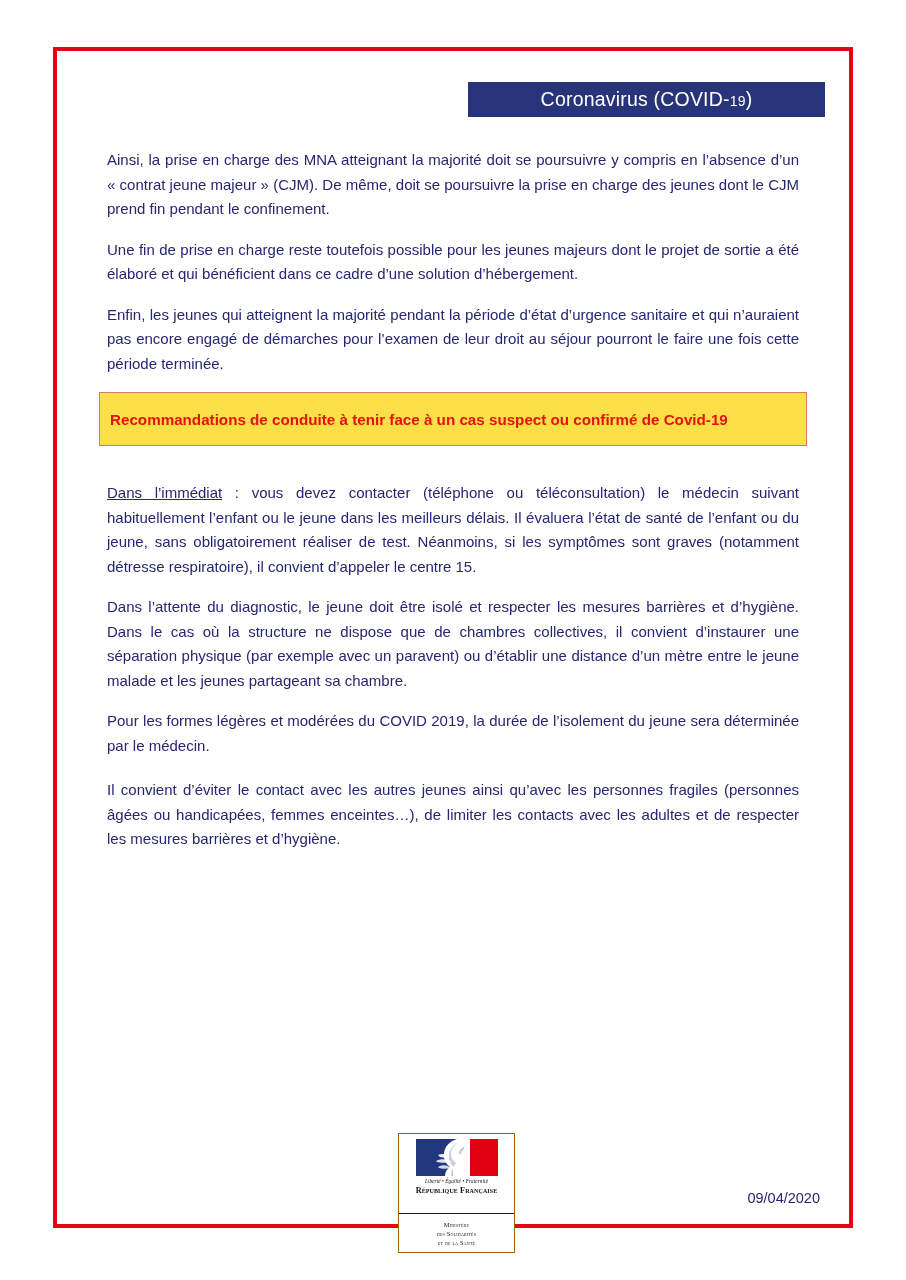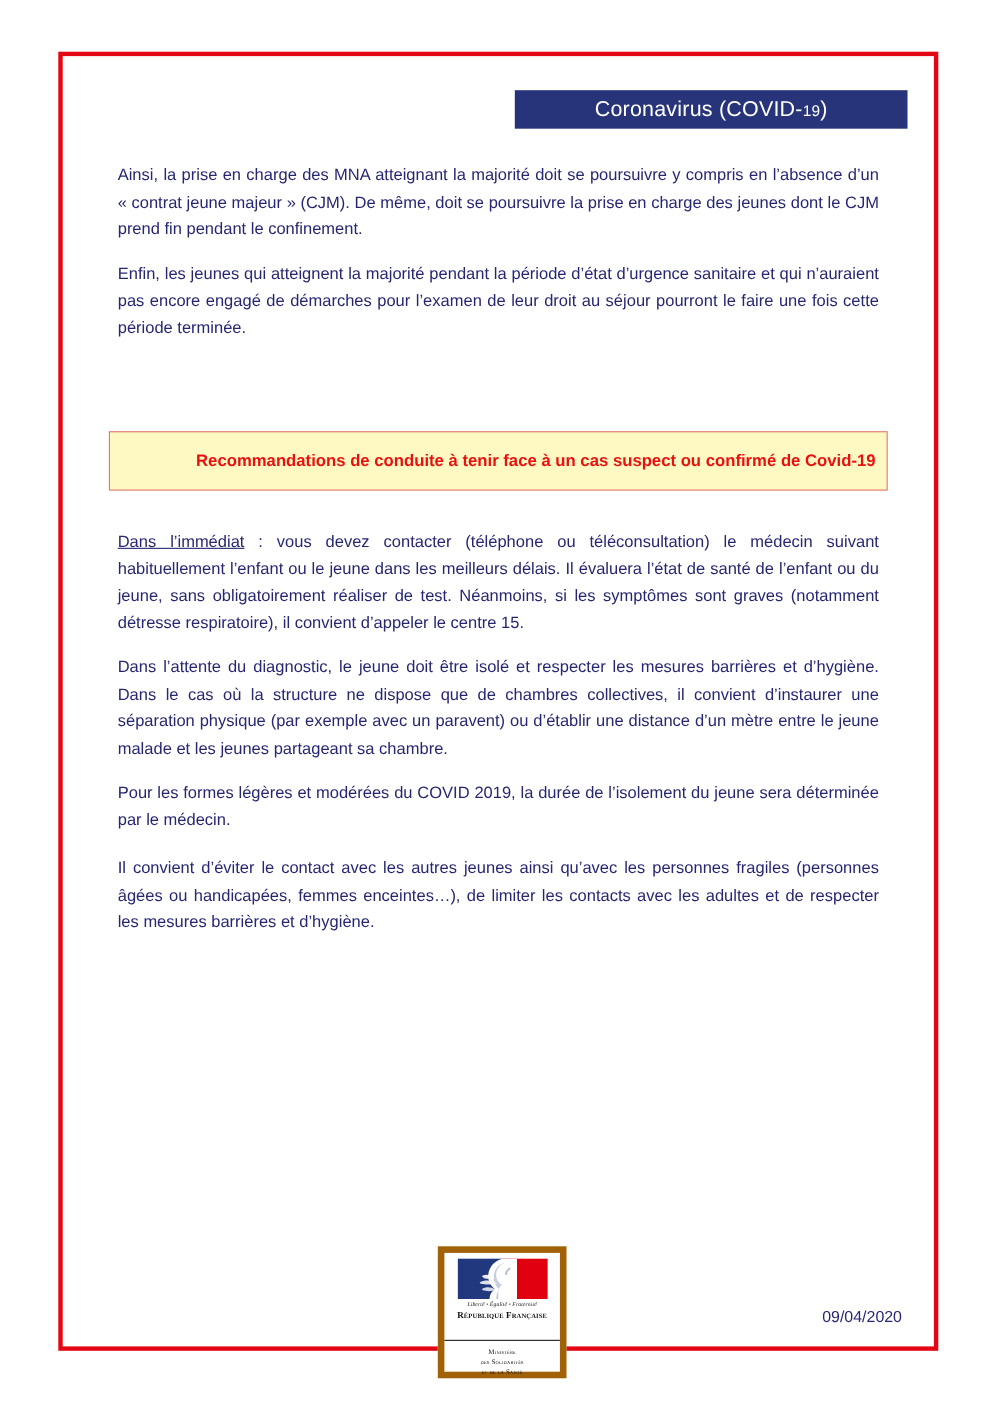--- a/index.html
+++ b/index.html
@@ -100,24 +100,24 @@
 
   
   .callout {
     position: absolute;
     left: 99px;
     top: 392px;
     width: 708px;
     height: 54px;
     border: 1px solid #e2766e;
     box-sizing: border-box;
-    background: #fef9c3;
-    display: flex;
-    align-items: center;
-    justify-content: flex-end;
+    background: #fde047;
+    display: flex;
+    align-items: center;
+    justify-content: flex-start;
     padding: 0 10px;
   }
   .callout-text {
     color: #e8110f;
     font-size: 15.2px;
     font-weight: bold;
     line-height: 21px;
     text-align: center;
   }
 
@@ -129,21 +129,21 @@
     width: 800px;
     height: 100px;
   }
 
   .logo-box {
     position: absolute;
     left: 345px;
     top: 5px;
     width: 117px;
     height: 120px;
-    border: 6px solid #a16207;
+    border: 1px solid #a16207;
     box-sizing: border-box;
     background: #ffffff;
   }
   .logo-top {
     height: 80px;
     border-bottom: 1px solid #1a1a1a;
     box-sizing: border-box;
     display: flex;
     flex-direction: column;
     align-items: center;
@@ -228,20 +228,21 @@
   <div id="page-frame"></div>
 
   <div id="content">
 
     <div class="header-banner">
       <span class="title-text"><span>Coronavirus (COVID-</span><span class="title-sub">19</span><span>)</span></span>
     </div>
 
     <div class="body-area" style="top:148px; height:238px;">
       <p class="para">Ainsi, la prise en charge des MNA atteignant la majorité doit se poursuivre y compris en l’absence d’un « contrat jeune majeur » (CJM). De même, doit se poursuivre la prise en charge des jeunes dont le CJM prend fin pendant le confinement.</p>
+      <p class="para">Une fin de prise en charge reste toutefois possible pour les jeunes majeurs dont le projet de sortie a été élaboré et qui bénéficient dans ce cadre d’une solution d’hébergement.</p>
       <p class="para">Enfin, les jeunes qui atteignent la majorité pendant la période d’état d’urgence sanitaire et qui n’auraient pas encore engagé de démarches pour l’examen de leur droit au séjour pourront le faire une fois cette période terminée.</p>
     </div>
 
     <div class="callout">
       <div class="callout-text">Recommandations de conduite à tenir face à un cas suspect ou confirmé de Covid-19</div>
     </div>
 
     <div class="body-area" style="top:481px; width:692px;">
 
 

